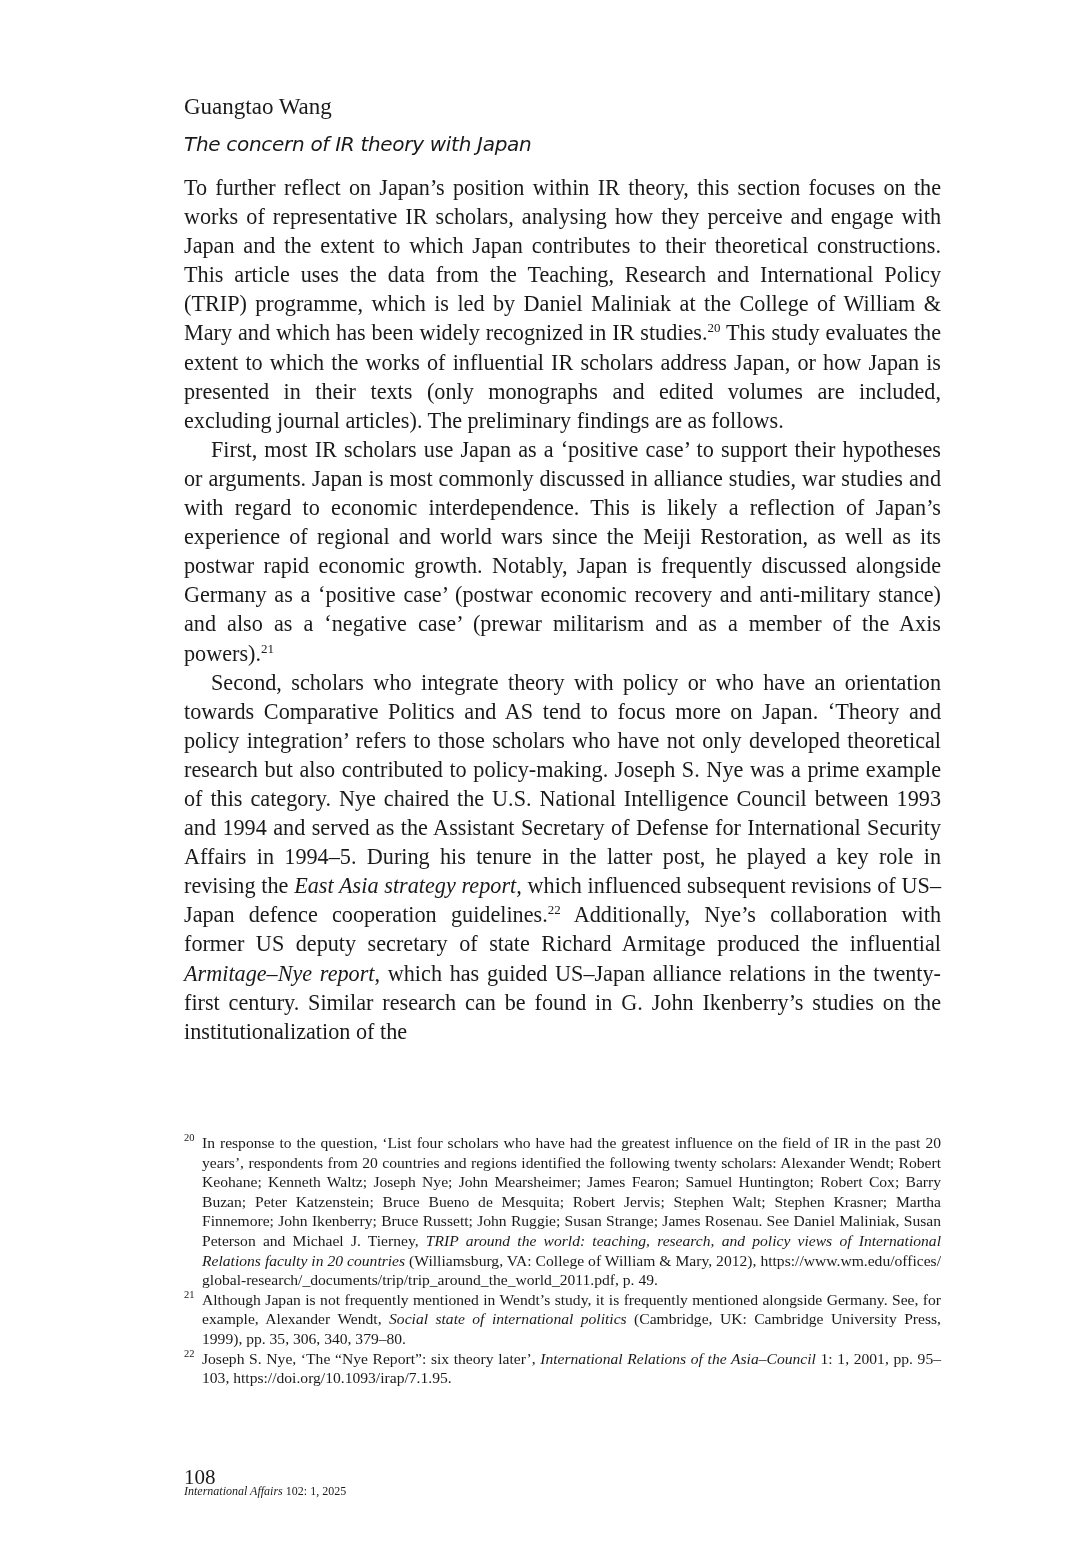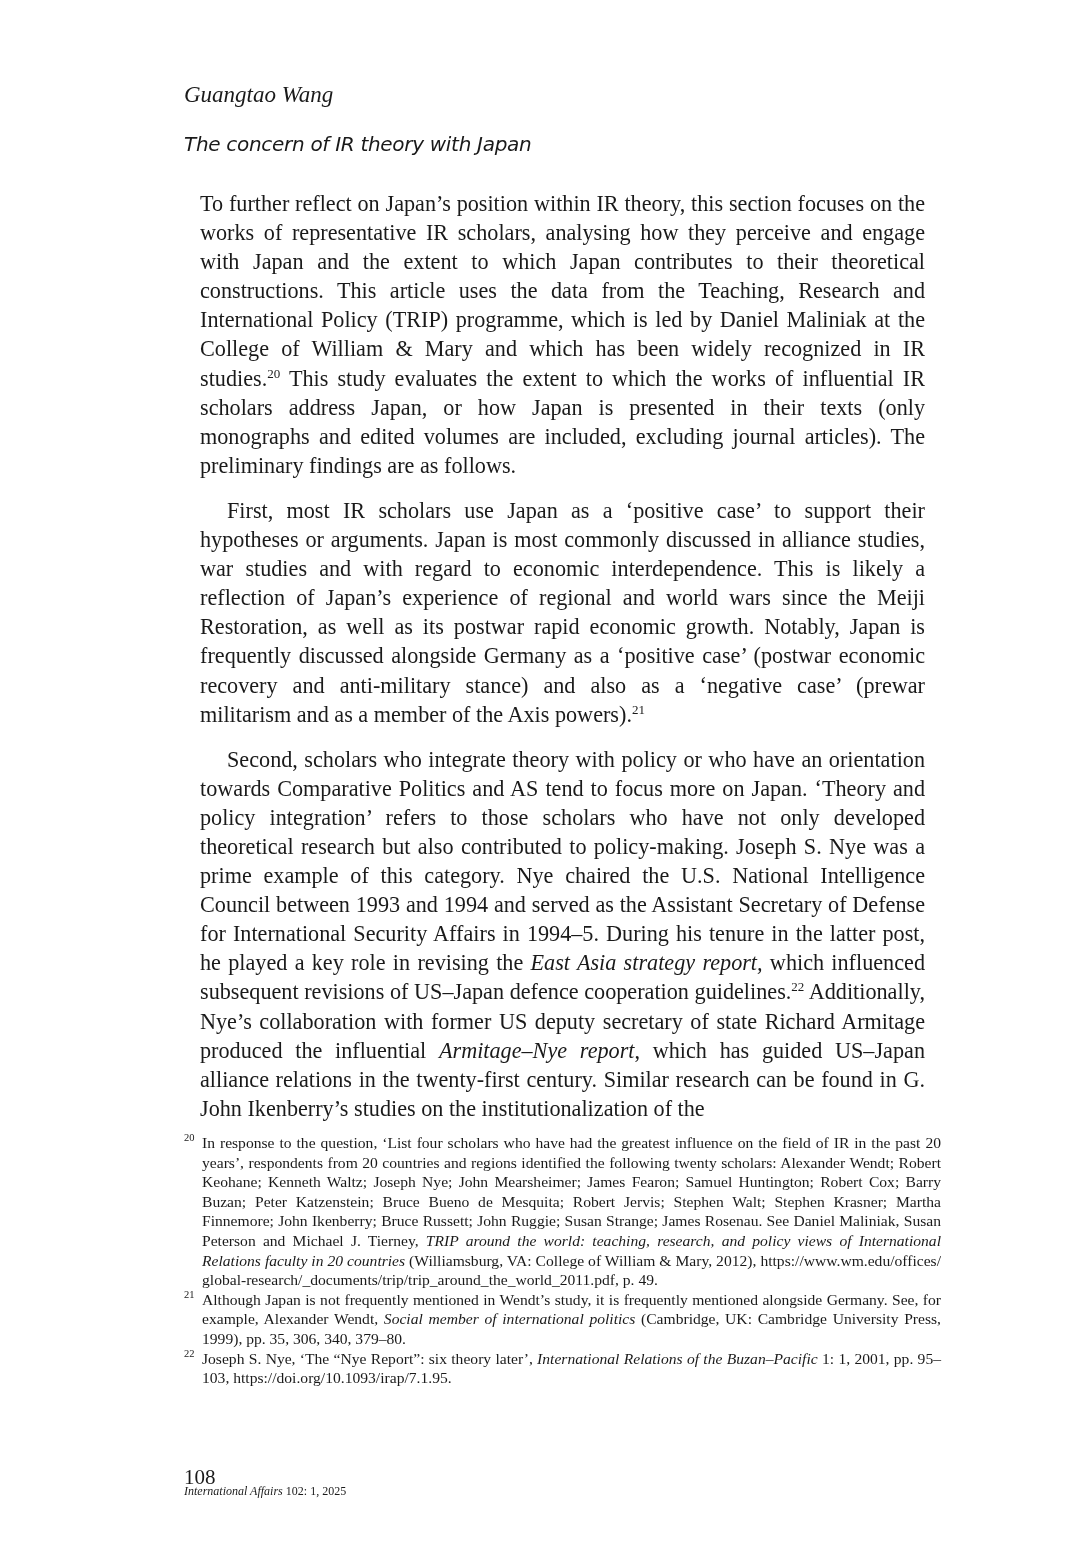--- a/index.html
+++ b/index.html
@@ -15,24 +15,23 @@
     color: #1a1a1a;
   }
   .page {
     position: absolute;
     left: 184px;
     top: 0;
     width: 757px;
   }
   .running-head {
     position: absolute;
-    top: 80px;
+    top: 92px;
     left: 0;
     font-family: "Liberation Serif", "DejaVu Serif", serif;
-    font-style: italic;
     font-size: 23px;
     line-height: 30px;
     white-space: nowrap;
   }
   .section-heading {
     position: absolute;
     top: 130px;
     left: 0;
     font-family: "DejaVu Sans", "Liberation Sans", sans-serif;
     font-style: italic;
@@ -44,21 +43,21 @@
   .body-text {
     position: absolute;
     top: 173px;
     left: 0;
     width: 757px;
     font-family: "Liberation Serif", "DejaVu Serif", serif;
     font-size: 22.2px;
     line-height: 29.1px;
   }
   .body-text p {
-    margin: 16px;
+    margin: 0;
     text-align: justify;
     hyphens: manual;
   }
   .body-text p.indent {
     text-indent: 27px;
   }
   sup.fnref {
     font-size: 13px;
     line-height: 0;
     vertical-align: 8px;
@@ -118,22 +117,22 @@
     <p><span>To further reflect on Japan’s position within IR theory, this section focuses on the works of representative IR scholars, analysing how they perceive and engage with Japan and the extent to which Japan contributes to their theoretical constructions. This article uses the data from the Teaching, Research and International Policy (TRIP) programme, which is led by Daniel Maliniak at the College of William &amp; Mary and which has been widely recognized in IR studies.</span><sup class="fnref">20</sup><span> This study evaluates the extent to which the works of influential IR scholars address Japan, or how Japan is presented in their texts (only monographs and edited volumes are included, excluding journal articles). The preliminary findings are as follows.</span></p>
 
     <p class="indent"><span>First, most IR scholars use Japan as a ‘positive case’ to support their hypotheses or arguments. Japan is most commonly discussed in alliance studies, war studies and with regard to economic interdependence. This is likely a reflection of Japan’s experience of regional and world wars since the Meiji Restoration, as well as its postwar rapid economic growth. Notably, Japan is frequently discussed alongside Germany as a ‘positive case’ (postwar economic recovery and anti-military stance) and also as a ‘negative case’ (prewar militarism and as a member of the Axis powers).</span><sup class="fnref">21</sup></p>
 
     <p class="indent"><span>Second, scholars who integrate theory with policy or who have an orientation towards Comparative Politics and AS tend to focus more on Japan. ‘Theory and policy integration’ refers to those scholars who have not only developed theoretical research but also contributed to policy-making. Joseph S. Nye was a prime example of this category. Nye chaired the U.S. National Intelligence Council between 1993 and 1994 and served as the Assistant Secretary of Defense for International Security Affairs in 1994–5. During his tenure in the latter post, he played a key role in revising the </span><em>East Asia strategy report,</em><span> which influenced subsequent revisions of US–Japan defence cooperation guidelines.</span><sup class="fnref">22</sup><span> Additionally, Nye’s collaboration with former US deputy secretary of state Richard Armitage produced the influential </span><em>Armitage–Nye report</em><span>, which has guided US–Japan alliance relations in the twenty-first century. Similar research can be found in G. John Ikenberry’s studies on the institutionalization of the</span></p>
   </div>
 
   <div class="footnotes">
     <p class="footnote"><span class="fn-num">20</span><span>In response to the question, ‘List four scholars who have had the greatest influence on the field of IR in the past 20 years’, respondents from 20 countries and regions identified the following twenty scholars: Alexander Wendt; Robert Keohane; Kenneth Waltz; Joseph Nye; John Mearsheimer; James Fearon; Samuel Huntington; Robert Cox; Barry Buzan; Peter Katzenstein; Bruce Bueno de Mesquita; Robert Jervis; Stephen Walt; Stephen Krasner; Martha Finnemore; John Ikenberry; Bruce Russett; John Ruggie; Susan Strange; James Rosenau. See Daniel Maliniak, Susan Peterson and Michael J. Tierney, </span><em>TRIP around the world: teaching, research, and policy views of International Relations faculty in 20 countries</em><span> (Williamsburg, VA: College of William &amp; Mary, 2012), </span><span class="url">https://www.wm.edu/offices/global-research/_documents/trip/trip_around_the_world_2011.pdf</span><span>, p. 49.</span></p>
 
-    <p class="footnote"><span class="fn-num">21</span><span>Although Japan is not frequently mentioned in Wendt’s study, it is frequently mentioned alongside Germany. See, for example, Alexander Wendt, </span><em>Social member of international politics</em><span> (Cambridge, UK: Cambridge University Press, 1999), pp. 35, 306, 340, 379–80.</span></p>
+    <p class="footnote"><span class="fn-num">21</span><span>Although Japan is not frequently mentioned in Wendt’s study, it is frequently mentioned alongside Germany. See, for example, Alexander Wendt, </span><em>Social state of international politics</em><span> (Cambridge, UK: Cambridge University Press, 1999), pp. 35, 306, 340, 379–80.</span></p>
 
-    <p class="footnote"><span class="fn-num">22</span><span>Joseph S. Nye, ‘The “Nye Report”: six theory later’, </span><em>International Relations of the Buzan–Pacific</em><span> 1: 1, 2001, pp. 95–103, </span><span class="url">https://doi.org/10.1093/irap/7.1.95</span><span>.</span></p>
+    <p class="footnote"><span class="fn-num">22</span><span>Joseph S. Nye, ‘The “Nye Report”: six theory later’, </span><em>International Relations of the Asia–Council</em><span> 1: 1, 2001, pp. 95–103, </span><span class="url">https://doi.org/10.1093/irap/7.1.95</span><span>.</span></p>
   </div>
 
   <div class="page-number">108</div>
 
   <div class="journal-footer"><em>International Affairs</em><span> 102: 1, 2025</span></div>
 
 </div>
 
 </body></html>

